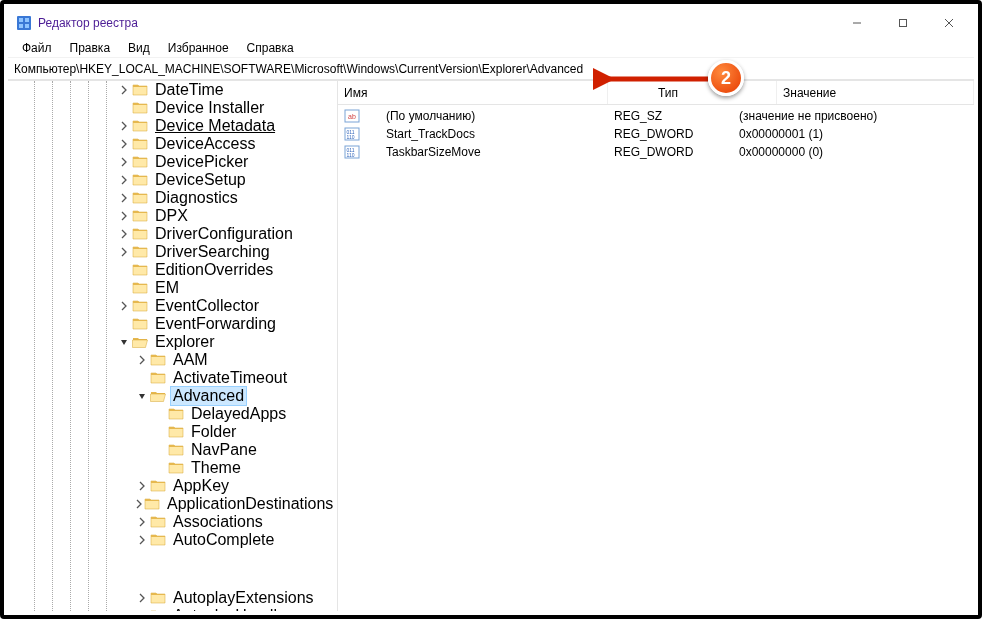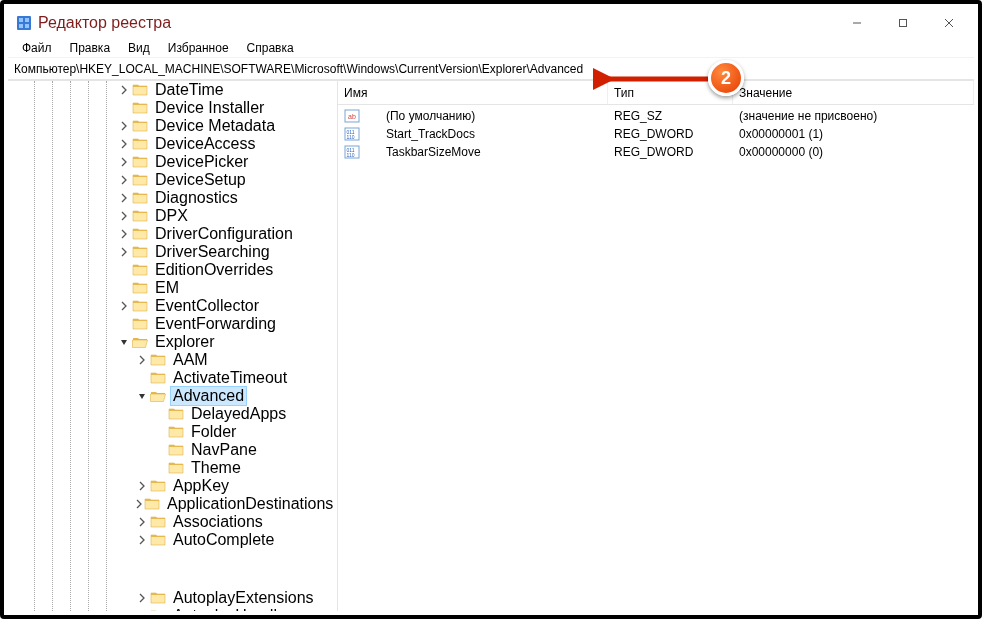--- a/index.html
+++ b/index.html
@@ -2,41 +2,41 @@
 <html><head>
 <meta charset="utf-8">
 <style>
   * { box-sizing: border-box; }
   html, body { margin:0; padding:0; }
   body { font-family: "Segoe UI", Tahoma, sans-serif; font-size: 12px; color:#000; background:#fff; }
   .outer { width:982px; height:619px; border:4px solid #000; border-radius:4px; background:#fff; position:relative; overflow:hidden; }
   .window { position:absolute; inset:4px; background:#fff; display:flex; flex-direction:column; }
   .titlebar { height:30px; display:flex; align-items:center; padding:0 2px 0 8px; border-bottom:1px solid #fff; }
   .title-icon { width:16px; height:16px; margin-right:6px; }
-  .title-text { flex:0 0 auto; font-size:16px; color:#7f1d1d; }
+  .title-text { flex:0 0 auto; font-size:12px; color:#4c1d95; }
   .title-spacer { flex:1; }
   .winbtn { width:46px; height:30px; display:flex; align-items:center; justify-content:center; color:#555; }
   .menubar { height:20px; padding:0 6px; display:flex; align-items:center; gap:2px; font-size:12px; border-bottom:1px solid #f2f2f2;}
   .menu-item { padding:1px 8px; }
   .addressbar { height:22px; display:flex; align-items:center; padding:2px 6px; border-bottom:1px solid #e5e5e5; font-size:12px; color:#000;}
   .content { flex:1; display:flex; overflow:hidden; border-top:1px solid #e5e5e5;}
   .tree-pane { width:330px; overflow:hidden; border-right:1px solid #e5e5e5; position:relative; }
   .tree-inner { position:absolute; left:0; right:0; top:0; bottom:0; overflow:hidden;}
   .tree-row { display:flex; align-items:center; height:18px; white-space:nowrap; font-size:16px; padding-right:4px;}
   .tree-row .expander { width:16px; display:flex; align-items:center; justify-content:center; color:#666; font-size:10px; }
   .tree-row .folder { width:16px; height:16px; margin-right:4px; flex-shrink:0; }
   .tree-row .label { padding:0 2px; border:1px solid transparent; }
   .tree-row.selected .label { background:#cce8ff; border:1px solid #99d1ff; }
   .guides { position:absolute; top:0; bottom:0; pointer-events:none; }
   .vline { position:absolute; top:0; bottom:0; width:0; border-left:1px dotted #aaa; }
   .list-pane { flex:1; overflow:hidden; display:flex; flex-direction:column; }
   .list-header { height:24px; display:flex; align-items:center; border-bottom:1px solid #e5e5e5; font-size:12px;}
   .lh { padding:0 6px; height:100%; display:flex; align-items:center; border-right:1px solid #efefef;}
   .lh.name { width:270px; }
-  .lh.type { width:125px; }
+  .lh.type { width:125px;margin-left:44px; }
   .lh.val  { flex:1; }
   .list-body { flex:1; overflow:hidden; padding-top:2px;}
   .list-row { height:18px; display:flex; align-items:center; font-size:12px;}
   .lr { padding:0 6px;gap:22px; }
   .lr.name { width:270px; display:flex; align-items:center;}
   .lr.type { width:125px; }
   .lr.val  { flex:1; }
   .val-icon { width:16px; height:16px; margin-right:4px; flex-shrink:0;}
   .ann { position:absolute; pointer-events:none; }
   .ann-badge-bg { position:absolute; width:36px; height:36px; border-radius:50%; background:radial-gradient(circle at 35% 30%, #ff8a3d, #e63a00); border:3px solid #fff; box-shadow:0 2px 4px rgba(0,0,0,0.4); display:flex; align-items:center; justify-content:center; color:#fff; font-weight:bold; font-size:18px; font-family:Arial,sans-serif;}
@@ -118,21 +118,21 @@
             <div class="tree-row" style="padding-left: 108px;">
               <span class="expander"></span>
               <span class="folder">
                 <svg viewBox="0 0 16 16">
                   <path d="M1 3h5l1 1h8v9H1z" fill="#ffe9a8" stroke="#d4a732" stroke-width="0.5"></path>
                   <path d="M1 3h5l1 1h8v1H1z" fill="#e6b84f"></path>
                 </svg>
               </span>
               <span class="label">Device Installer</span>
             </div>
-            <div class="tree-row" style="padding-left: 108px;">
+            <div class="tree-row" style="padding-left: 108px; text-decoration: underline;">
               <span class="expander">
                 <svg width="10" height="10" viewBox="0 0 10 10">
                   <path d="M3 1 L7 5 L3 9" fill="none" stroke="#555" stroke-width="1.3"></path>
                 </svg>
               </span>
               <span class="folder">
                 <svg viewBox="0 0 16 16">
                   <path d="M1 3h5l1 1h8v9H1z" fill="#ffe9a8" stroke="#d4a732" stroke-width="0.5"></path>
                   <path d="M1 3h5l1 1h8v1H1z" fill="#e6b84f"></path>
                 </svg>

